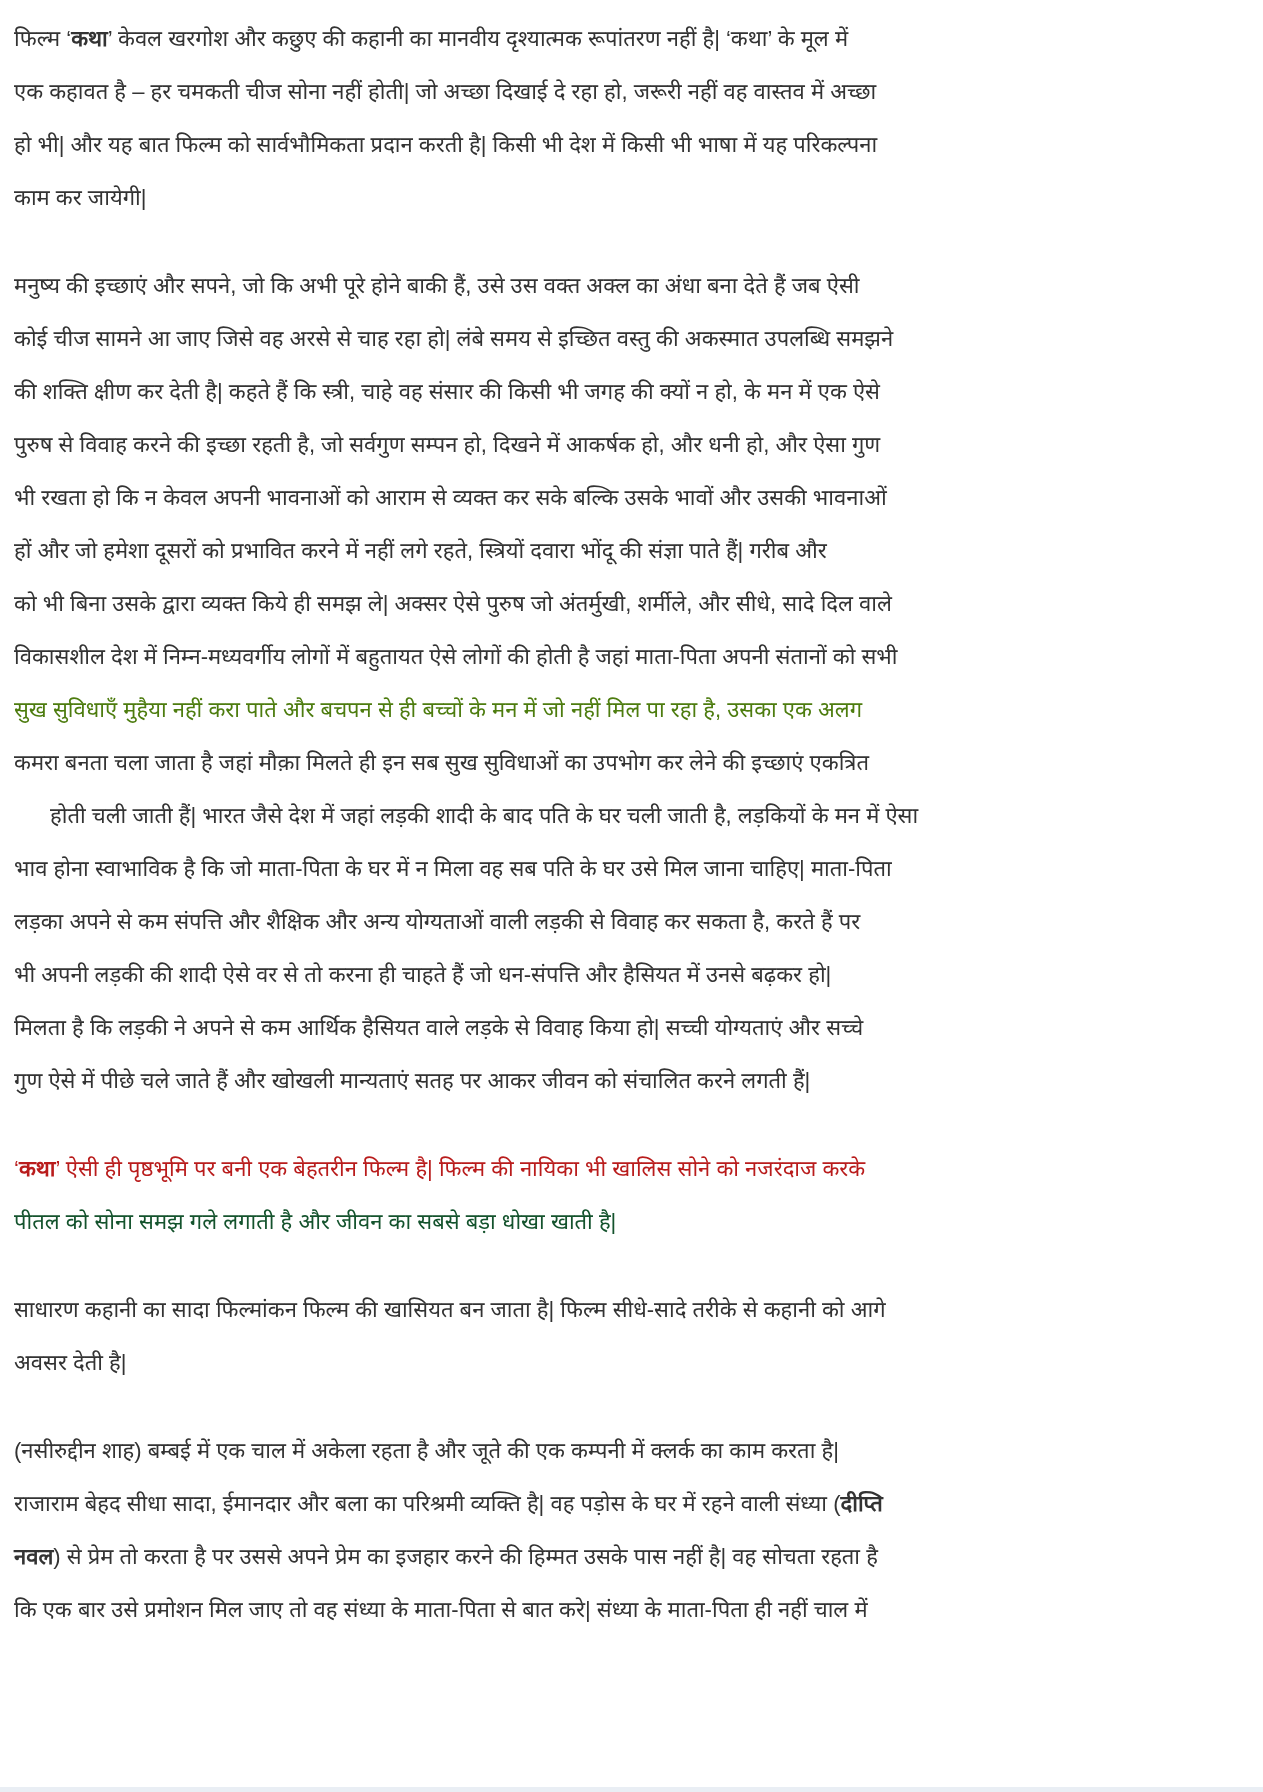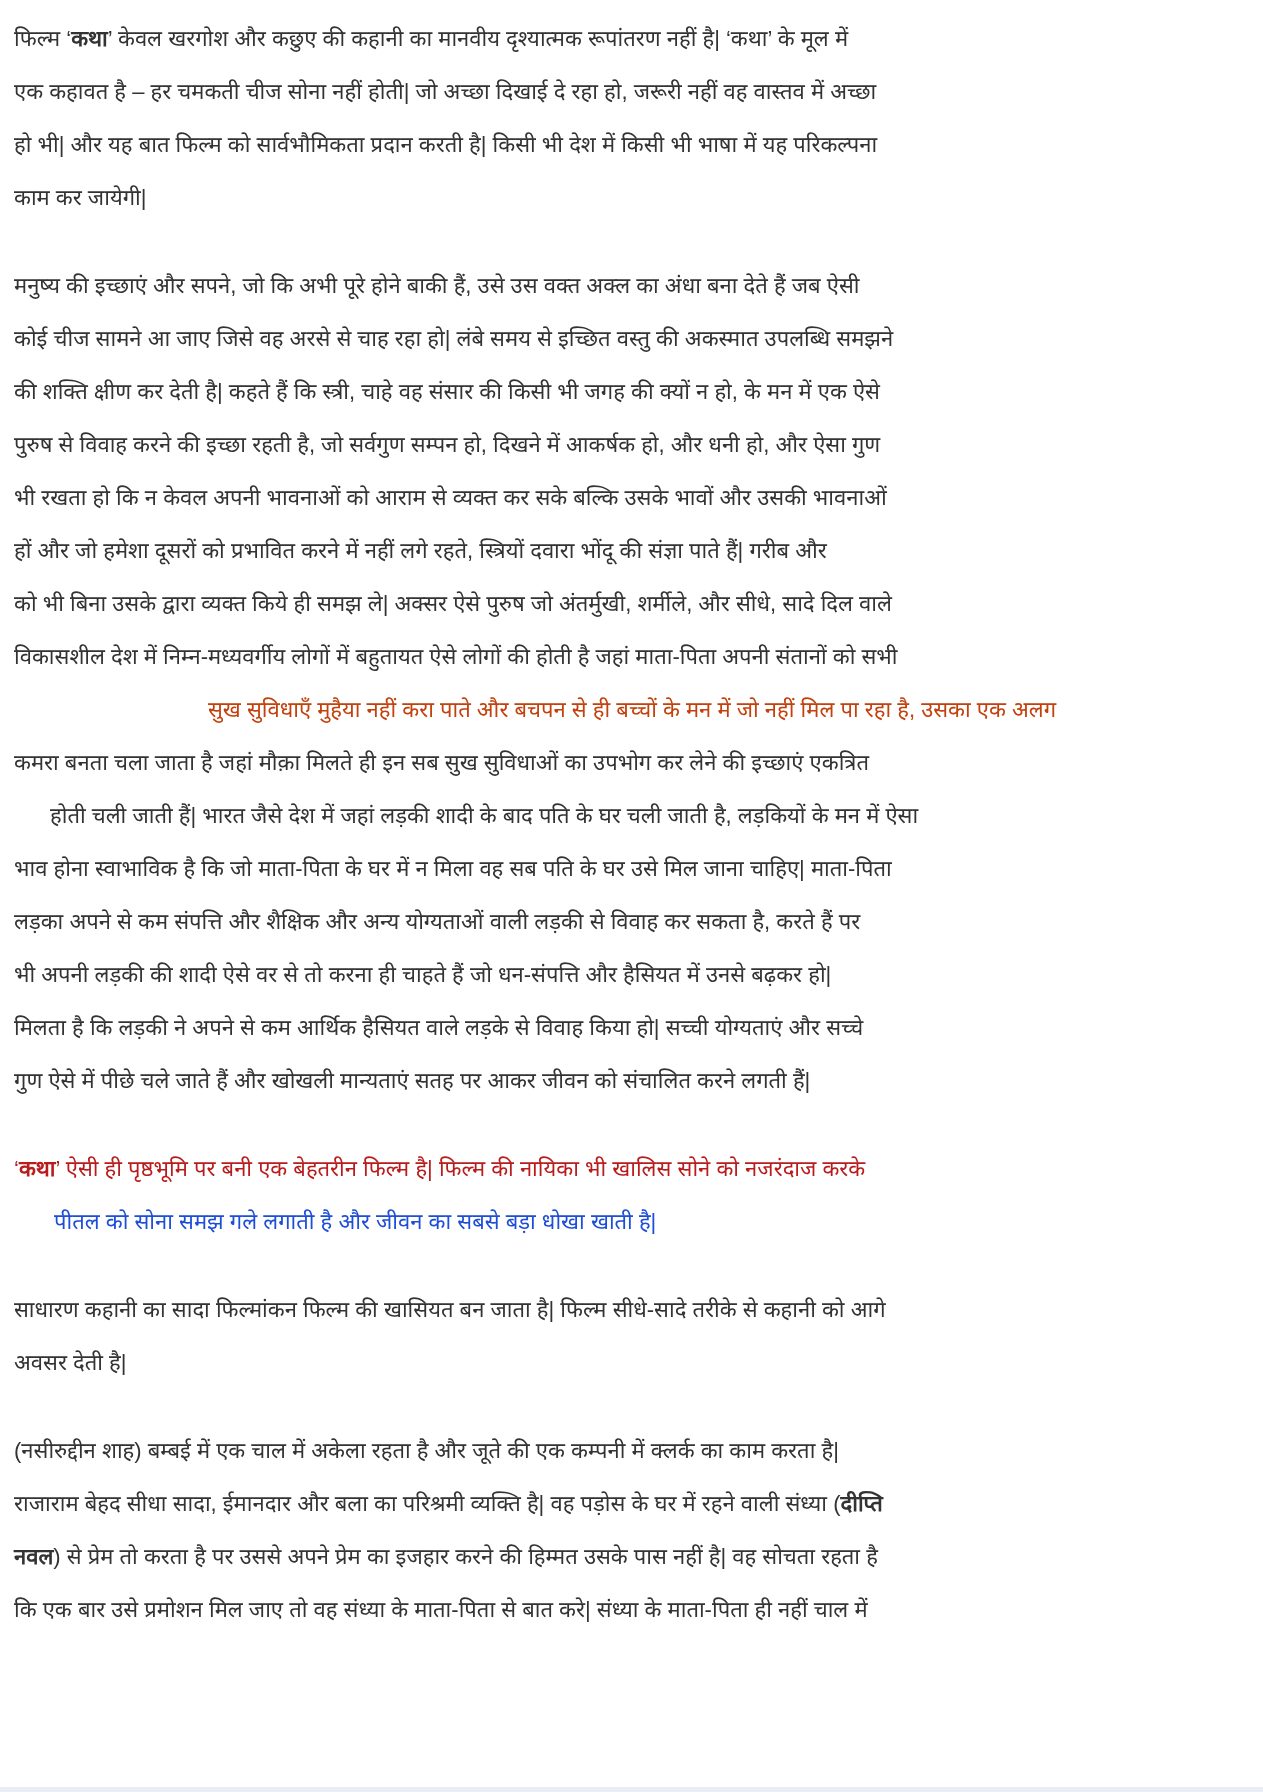--- a/index.html
+++ b/index.html
@@ -51,32 +51,32 @@
     </div>
     <div class="paragraph">
       <div class="line" style="color: rgb(51, 51, 51);"><span>मनुष्य की इच्छाएं और सपने, जो कि अभी पूरे होने बाकी हैं, उसे उस वक्त अक्ल का अंधा बना देते हैं जब ऐसी</span></div>
       <div class="line" style="color: rgb(51, 51, 51);"><span>कोई चीज सामने आ जाए जिसे वह अरसे से चाह रहा हो| लंबे समय से इच्छित वस्तु की अकस्मात उपलब्धि समझने</span></div>
       <div class="line" style="color: rgb(51, 51, 51);"><span>की शक्ति क्षीण कर देती है| कहते हैं कि स्त्री, चाहे वह संसार की किसी भी जगह की क्यों न हो, के मन में एक ऐसे</span></div>
       <div class="line" style="color: rgb(51, 51, 51);"><span>पुरुष से विवाह करने की इच्छा रहती है, जो सर्वगुण सम्पन हो, दिखने में आकर्षक हो, और धनी हो, और ऐसा गुण</span></div>
       <div class="line" style="color: rgb(51, 51, 51);"><span>भी रखता हो कि न केवल अपनी भावनाओं को आराम से व्यक्त कर सके बल्कि उसके भावों और उसकी भावनाओं</span></div>
       <div class="line" style="color: rgb(51, 51, 51);"><span>हों और जो हमेशा दूसरों को प्रभावित करने में नहीं लगे रहते, स्त्रियों दवारा भोंदू की संज्ञा पाते हैं| गरीब और</span></div>
       <div class="line" style="color: rgb(51, 51, 51);"><span>को भी बिना उसके द्वारा व्यक्त किये ही समझ ले| अक्सर ऐसे पुरुष जो अंतर्मुखी, शर्मीले, और सीधे, सादे दिल वाले</span></div>
       <div class="line" style="color: rgb(51, 51, 51);"><span>विकासशील देश में निम्न-मध्यवर्गीय लोगों में बहुतायत ऐसे लोगों की होती है जहां माता-पिता अपनी संतानों को सभी</span></div>
-      <div class="line" style="color: #c2410c; text-align: center;"><span>सुख सुविधाएँ मुहैया नहीं करा पाते और बचपन से ही बच्चों के मन में जो नहीं मिल पा रहा है, उसका एक अलग</span></div>
+      <div class="line" style="color: #4d7c0f;"><span>सुख सुविधाएँ मुहैया नहीं करा पाते और बचपन से ही बच्चों के मन में जो नहीं मिल पा रहा है, उसका एक अलग</span></div>
       <div class="line" style="color: rgb(51, 51, 51);"><span>कमरा बनता चला जाता है जहां मौक़ा मिलते ही इन सब सुख सुविधाओं का उपभोग कर लेने की इच्छाएं एकत्रित</span></div>
       <div class="line" style="color: rgb(51, 51, 51); margin-left: 36px;"><span>होती चली जाती हैं| भारत जैसे देश में जहां लड़की शादी के बाद पति के घर चली जाती है, लड़कियों के मन में ऐसा</span></div>
       <div class="line" style="color: rgb(51, 51, 51);"><span>भाव होना स्वाभाविक है कि जो माता-पिता के घर में न मिला वह सब पति के घर उसे मिल जाना चाहिए| माता-पिता</span></div>
       <div class="line" style="color: rgb(51, 51, 51);"><span>लड़का अपने से कम संपत्ति और शैक्षिक और अन्य योग्यताओं वाली लड़की से विवाह कर सकता है, करते हैं पर</span></div>
       <div class="line" style="color: rgb(51, 51, 51);"><span>भी अपनी लड़की की शादी ऐसे वर से तो करना ही चाहते हैं जो धन-संपत्ति और हैसियत में उनसे बढ़कर हो|</span></div>
       <div class="line" style="color: rgb(51, 51, 51);"><span>मिलता है कि लड़की ने अपने से कम आर्थिक हैसियत वाले लड़के से विवाह किया हो| सच्ची योग्यताएं और सच्चे</span></div>
       <div class="line" style="color: rgb(51, 51, 51);"><span>गुण ऐसे में पीछे चले जाते हैं और खोखली मान्यताएं सतह पर आकर जीवन को संचालित करने लगती हैं|</span></div>
     </div>
     <div class="paragraph">
       <div class="line" style="color: #b91c1c;"><span>‘</span><strong>कथा</strong><span>’ ऐसी ही पृष्ठभूमि पर बनी एक बेहतरीन फिल्म है| फिल्म की नायिका भी खालिस सोने को नजरंदाज करके</span></div>
-      <div class="line" style="color: #1d4ed8; margin-left: 40px;"><span>पीतल को सोना समझ गले लगाती है और जीवन का सबसे बड़ा धोखा खाती है|</span></div>
+      <div class="line" style="color: #14532d;"><span>पीतल को सोना समझ गले लगाती है और जीवन का सबसे बड़ा धोखा खाती है|</span></div>
     </div>
     <div class="paragraph">
       <div class="line" style="color: rgb(51, 51, 51);"><span>साधारण कहानी का सादा फिल्मांकन फिल्म की खासियत बन जाता है| फिल्म सीधे-सादे तरीके से कहानी को आगे</span></div>
       <div class="line" style="color: rgb(51, 51, 51);"><span>अवसर देती है|</span></div>
     </div>
     <div class="paragraph">
       <div class="line" style="color: rgb(51, 51, 51);"><span>(नसीरुद्दीन शाह) बम्बई में एक चाल में अकेला रहता है और जूते की एक कम्पनी में क्लर्क का काम करता है|</span></div>
       <div class="line" style="color: rgb(51, 51, 51);"><span>राजाराम बेहद सीधा सादा, ईमानदार और बला का परिश्रमी व्यक्ति है| वह पड़ोस के घर में रहने वाली संध्या (</span><strong>दीप्ति</strong></div>
       <div class="line" style="color: rgb(51, 51, 51);"><strong>नवल</strong><span>) से प्रेम तो करता है पर उससे अपने प्रेम का इजहार करने की हिम्मत उसके पास नहीं है| वह सोचता रहता है</span></div>
       <div class="line" style="color: rgb(51, 51, 51);"><span>कि एक बार उसे प्रमोशन मिल जाए तो वह संध्या के माता-पिता से बात करे| संध्या के माता-पिता ही नहीं चाल में</span></div>

